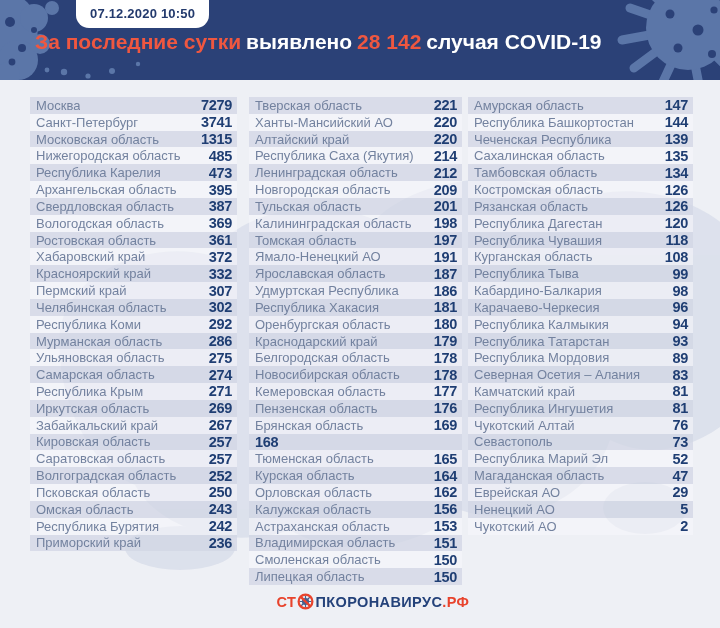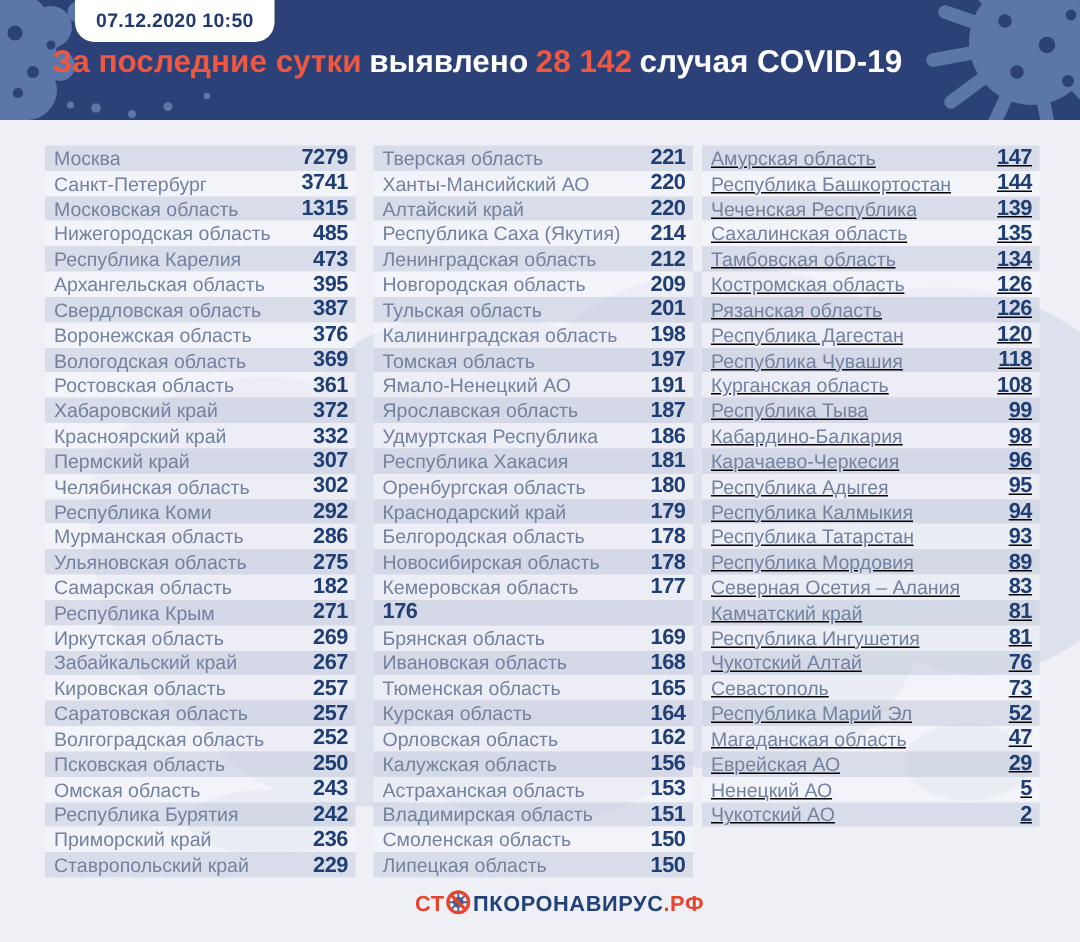--- a/index.html
+++ b/index.html
@@ -8,21 +8,21 @@
     background:#eef0f5;font-family:"Liberation Sans",sans-serif;
     -webkit-font-smoothing:antialiased;
   }
   
   .header{
     position:absolute;top:0;left:0;width:720px;height:80px;
     background:#2b4177;overflow:hidden;
   }
   .header-deco{position:absolute;top:0;left:0;z-index:1;}
   .badge{
-    position:absolute;z-index:3;top:0;left:50px;
+    position:absolute;z-index:3;top:0;left:76px;
     background:#ffffff;color:#233a6d;
     font-size:13px;font-weight:bold;
     padding:6px 14px 7px 14px;
     border-radius:0 0 13px 13px;
     letter-spacing:0.2px;
   }
   .title{
     position:absolute;z-index:3;left:35px;top:30px;
     font-size:21px;font-weight:600;color:#ffffff;white-space:nowrap;
   }
@@ -31,21 +31,21 @@
   
   .map-wrap{position:absolute;top:80px;left:0;z-index:0;}
   
   .cols{
     position:absolute;z-index:2;top:97px;left:30px;width:663px;
     display:flex;align-items:flex-start;
   }
   .col{display:flex;flex-direction:column;}
   .col-1{width:207px;margin-right:12px;}
   .col-2{width:213px;margin-right:6px;}
-  .col-3{width:225px;text-decoration:underline;}
+  .col-3{width:225px;}
   .row{
     height:16.83px;display:flex;align-items:center;justify-content:space-between;
     padding:0 5px 0 6px;box-sizing:border-box;
   }
   .row:nth-child(odd){background:rgba(209,214,228,0.75);}
   .row:nth-child(even){background:rgba(247,248,252,0.55);}
   .rname{
     font-size:13px;color:#73829f;white-space:nowrap;overflow:hidden;
   }
   .rval{
@@ -161,24 +161,20 @@
         </div>
         <div class="row">
           <span class="rname">Архангельская область</span>
           <span class="rval">395</span>
         </div>
         <div class="row">
           <span class="rname">Свердловская область</span>
           <span class="rval">387</span>
         </div>
         <div class="row">
-          <span class="rname">Воронежская область</span>
-          <span class="rval">376</span>
-        </div>
-        <div class="row">
           <span class="rname">Вологодская область</span>
           <span class="rval">369</span>
         </div>
         <div class="row">
           <span class="rname">Ростовская область</span>
           <span class="rval">361</span>
         </div>
         <div class="row">
           <span class="rname">Хабаровский край</span>
           <span class="rval">372</span>
@@ -202,21 +198,21 @@
         <div class="row">
           <span class="rname">Мурманская область</span>
           <span class="rval">286</span>
         </div>
         <div class="row">
           <span class="rname">Ульяновская область</span>
           <span class="rval">275</span>
         </div>
         <div class="row">
           <span class="rname">Самарская область</span>
-          <span class="rval">182</span>
+          <span class="rval">274</span>
         </div>
         <div class="row">
           <span class="rname">Республика Крым</span>
           <span class="rval">271</span>
         </div>
         <div class="row">
           <span class="rname">Иркутская область</span>
           <span class="rval">269</span>
         </div>
         <div class="row">
@@ -244,24 +240,20 @@
           <span class="rval">243</span>
         </div>
         <div class="row">
           <span class="rname">Республика Бурятия</span>
           <span class="rval">242</span>
         </div>
         <div class="row">
           <span class="rname">Приморский край</span>
           <span class="rval">236</span>
         </div>
-        <div class="row">
-          <span class="rname">Ставропольский край</span>
-          <span class="rval">229</span>
-        </div>
       </div>
     <div class="col col-2">
         <div class="row">
           <span class="rname">Тверская область</span>
           <span class="rval">221</span>
         </div>
         <div class="row">
           <span class="rname">Ханты-Мансийский АО</span>
           <span class="rval">220</span>
         </div>
@@ -323,28 +315,28 @@
         </div>
         <div class="row">
           <span class="rname">Новосибирская область</span>
           <span class="rval">178</span>
         </div>
         <div class="row">
           <span class="rname">Кемеровская область</span>
           <span class="rval">177</span>
         </div>
         <div class="row">
+          <span class="rname">Пензенская область</span>
           <span class="rval">176</span>
         </div>
         <div class="row">
           <span class="rname">Брянская область</span>
           <span class="rval">169</span>
         </div>
         <div class="row">
-          <span class="rname">Ивановская область</span>
           <span class="rval">168</span>
         </div>
         <div class="row">
           <span class="rname">Тюменская область</span>
           <span class="rval">165</span>
         </div>
         <div class="row">
           <span class="rname">Курская область</span>
           <span class="rval">164</span>
         </div>
@@ -418,24 +410,20 @@
           <span class="rname">Республика Тыва</span>
           <span class="rval">99</span>
         </div>
         <div class="row">
           <span class="rname">Кабардино-Балкария</span>
           <span class="rval">98</span>
         </div>
         <div class="row">
           <span class="rname">Карачаево-Черкесия</span>
           <span class="rval">96</span>
-        </div>
-        <div class="row">
-          <span class="rname">Республика Адыгея</span>
-          <span class="rval">95</span>
         </div>
         <div class="row">
           <span class="rname">Республика Калмыкия</span>
           <span class="rval">94</span>
         </div>
         <div class="row">
           <span class="rname">Республика Татарстан</span>
           <span class="rval">93</span>
         </div>
         <div class="row">

